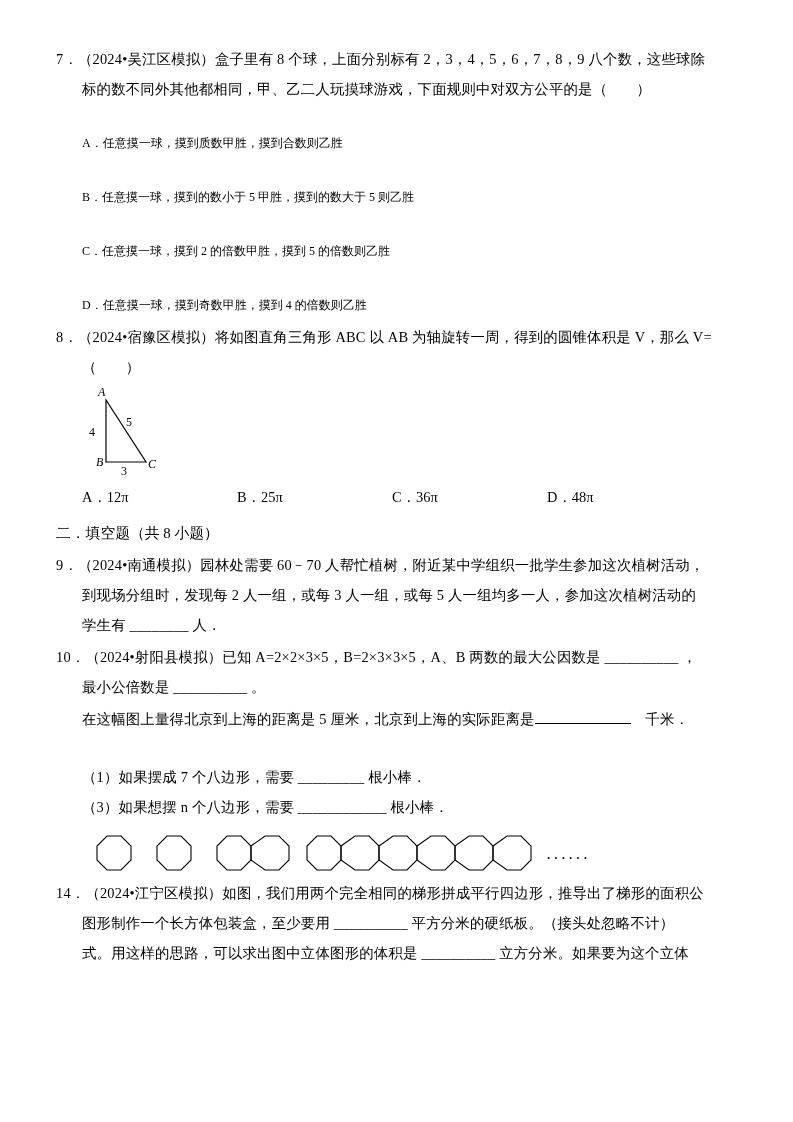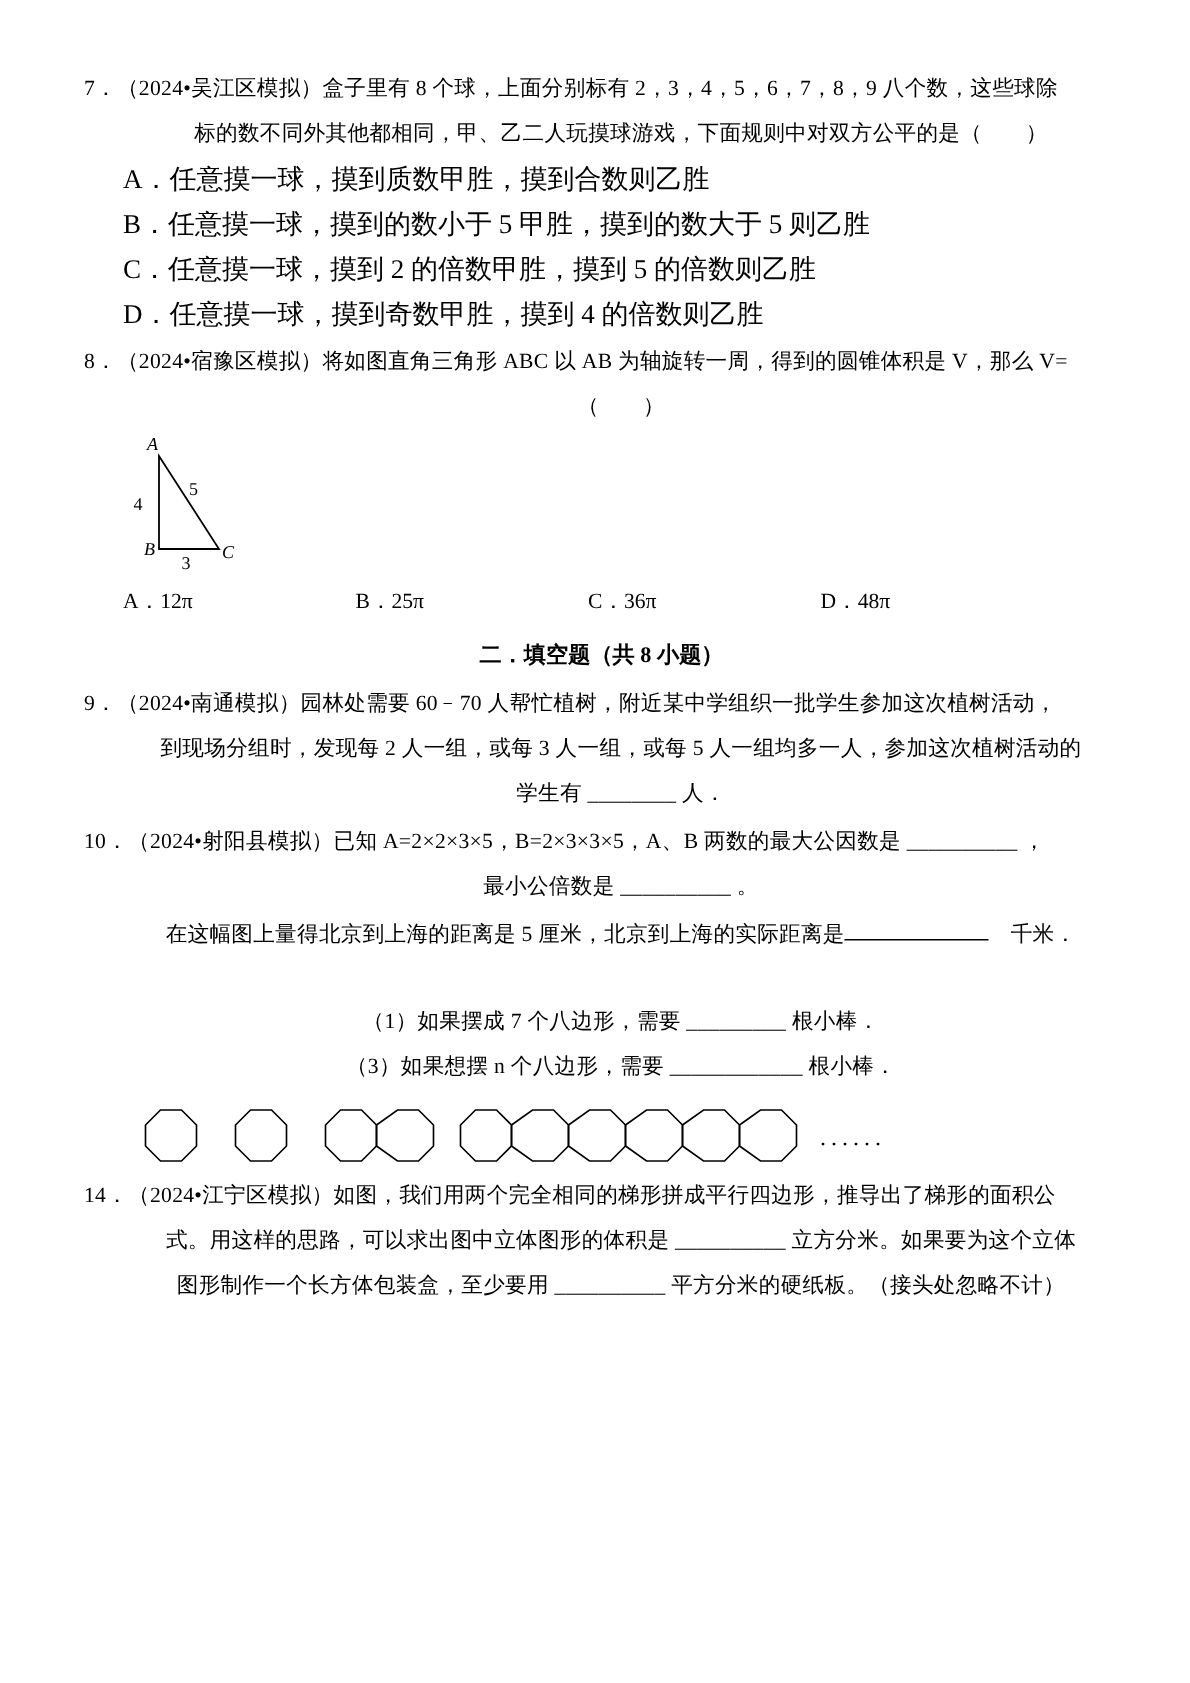--- a/index.html
+++ b/index.html
@@ -30,33 +30,33 @@
   }
   .q {
     margin-bottom: 2px;
   }
   .line {
     font-size: 14.4px;
     line-height: 30px;
     letter-spacing: 0.2px;
     white-space: nowrap;
   }
-  .indent1 { padding-left: 26px; text-align: center; }
+  .indent1 { padding-left: 26px; }
   .opt {
-    font-size: 18px;
+    font-size: 12px;
     line-height: 30px;
     padding-left: 26px;
+    margin-top: 24px;
   }
   .sec-title {
     font-size: 14.8px;
-    font-weight: bold;
+    font-weight: normal;
     line-height: 30px;
     margin-top: 6px;
     margin-bottom: 2px;
-    text-align: center;
   }
   .u {
     display: inline-block;
     border-bottom: 1px solid #000;
     vertical-align: baseline;
   }
   .u-lg { width: 96px; }
   .u-xl { width: 150px; }
   .fig-tri {
     position: relative;
@@ -157,18 +157,18 @@
             <polygon points="361,14 375,4 389,4 399,14 399,28 389,38 375,38 361,28"></polygon>
             <polygon points="399,14 413,4 427,4 437,14 437,28 427,38 413,38 399,28"></polygon>
           </g>
           <text x="452" y="32" font-size="16" letter-spacing="2" font-family="Liberation Serif, serif">······</text>
         </svg>
       </div>
     </div>
 
     <div class="q">
       <div class="line">14．（2024•江宁区模拟）如图，我们用两个完全相同的梯形拼成平行四边形，推导出了梯形的面积公</div>
+      <div class="line indent1">图形制作一个长方体包装盒，至少要用 __________ 平方分米的硬纸板。（接头处忽略不计）</div>
       <div class="line indent1">式。用这样的思路，可以求出图中立体图形的体积是 __________ 立方分米。如果要为这个立体</div>
-      <div class="line indent1">图形制作一个长方体包装盒，至少要用 __________ 平方分米的硬纸板。（接头处忽略不计）</div>
     </div>
 
   </div>
 </div>
 
 </body></html>

